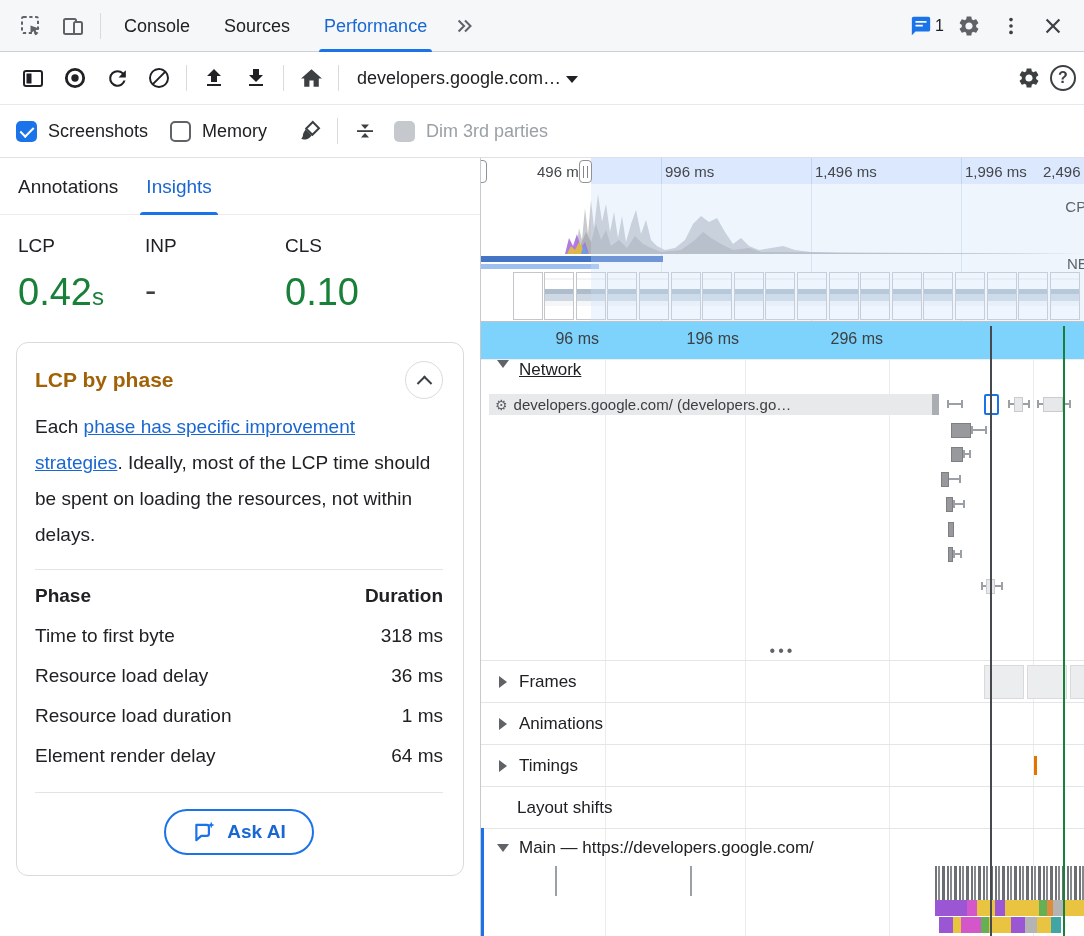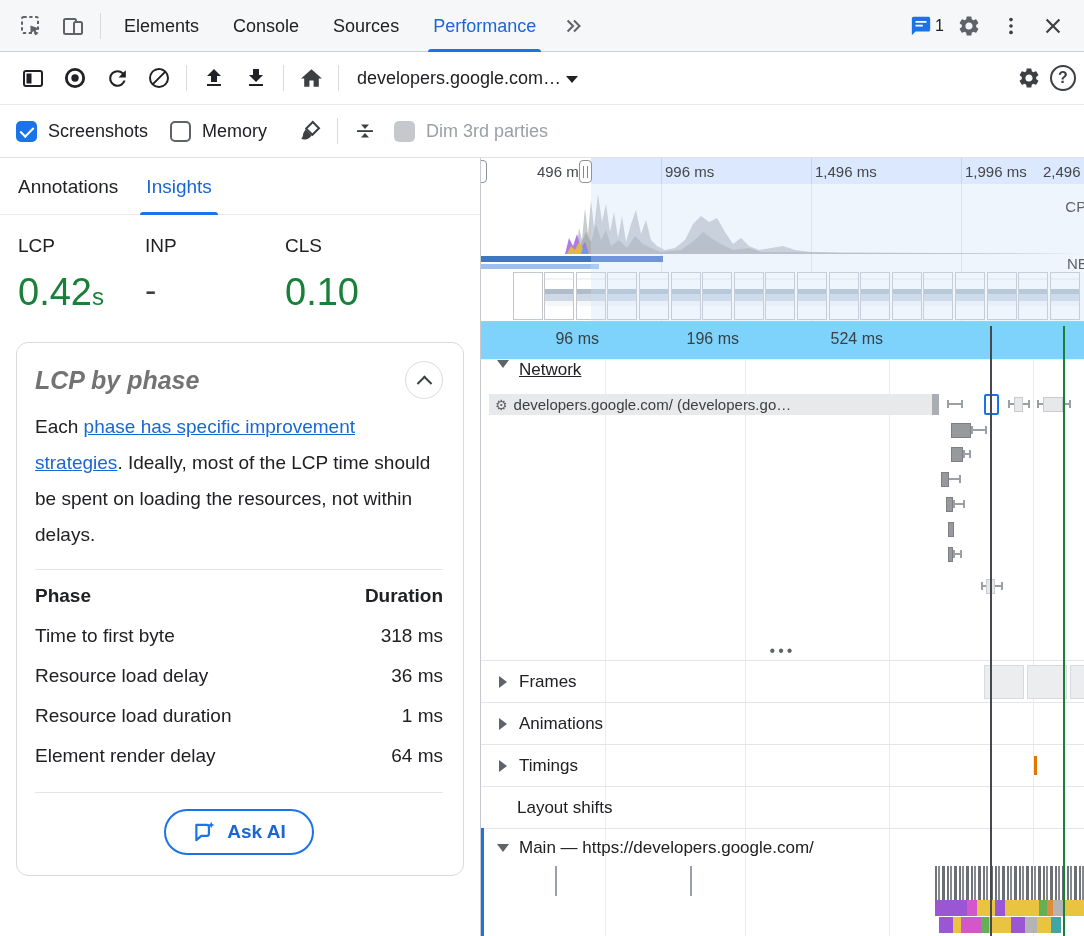--- a/index.html
+++ b/index.html
@@ -55,21 +55,21 @@
   .metrics { display:flex; padding:20px 16px 6px 18px; }
   .metric { flex:0 0 auto; }
   .metric.m0 { width:127px; } .metric.m1 { width:140px; }
   .mlabel { font-size:19px; color:#202124; }
   .mvalue { margin-top:14px; font-size:38px; color:#188038; }
   .mvalue .munit { font-size:24px; }
   .mvalue.neutral { color:#3c4043; font-size:34px; }
 
   .card { margin:22px 16px 0 16px; border:1px solid #d8dade; border-radius:12px; padding:18px 20px 20px 18px; }
   .card-head { display:flex; justify-content:space-between; align-items:center; }
-  .card-title { font-size:25px; font-weight:700; color:#737373;font-style:italic; }
+  .card-title { font-size:21px; font-weight:700; color:#a16207; }
   .collapse-btn { width:38px; height:38px; border:1px solid #dadce0; border-radius:50%; background:#fff;
     display:flex; align-items:center; justify-content:center; }
   .chev-up { width:11px; height:11px; border-top:2.5px solid #3c4043; border-left:2.5px solid #3c4043;
     transform:rotate(45deg) translate(2px,2px); }
   .card-desc { font-size:19px; line-height:36px; color:#202124; margin-top:10px; }
   .card-desc a { color:#1967d2; text-decoration:underline; cursor:pointer; }
   .cdiv { height:1px; background:#e3e4e6; border:0; margin:16px 0 6px 0; }
   .prow { display:flex; justify-content:space-between; font-size:19px; padding:9px 0; }
   .prow.head { font-weight:700; }
   .ask-wrap { text-align:center; margin-top:16px; }
@@ -161,21 +161,20 @@
         <path d="M11.5 11.5l9.2 3.3-4 1.5 1.5 4.2-2.1.8-1.5-4.2-3.1 2.4z" fill="#5f6368"></path>
       </svg>
     </div>
     <div class="ibtn">
       <svg viewBox="0 0 24 24" width="24" height="24">
         <rect x="3" y="5" width="12" height="15" rx="1.5" fill="none" stroke="#5f6368" stroke-width="2"></rect>
         <rect x="13" y="8" width="8" height="12" rx="1.5" fill="#f6f7f8" stroke="#5f6368" stroke-width="2"></rect>
       </svg>
     </div>
     <div class="vsep"></div>
-    <div class="main-tab">Elements</div>
     <div class="main-tab">Console</div>
     <div class="main-tab">Sources</div>
     <div class="main-tab active">Performance</div>
     <div class="ibtn">
       <svg viewBox="0 0 24 24" width="22" height="22">
         <path d="M5 6l6 6-6 6M12 6l6 6-6 6" fill="none" stroke="#5f6368" stroke-width="2.2"></path>
       </svg>
     </div>
     <div class="spacer"></div>
     <div class="ibtn" style="width:auto;padding:0 4px;">
@@ -407,21 +406,21 @@
             <i></i>
           </div>
 
         <span class="side-label" style="top:40px;">CPU</span>
         <span class="side-label" style="top:97px;">NET</span>
       </div>
 
       <div class="ruler">
         <span class="r-label" style="left:118px;">96 ms</span>
         <span class="r-label" style="left:258px;">196 ms</span>
-        <span class="r-label" style="left:402px;">524 ms</span>
+        <span class="r-label" style="left:402px;">296 ms</span>
         <span class="r-label" style="left:522px;margin-top:48px;">396 ms</span>
       </div>
 
       <div class="tracks">
         <div class="grid" style="left:124px;"></div>
         <div class="grid" style="left:264px;"></div>
         <div class="grid" style="left:408px;"></div>
         <div class="grid" style="left:552px;"></div>
 
         <div class="trk-head" style="top:0;">

